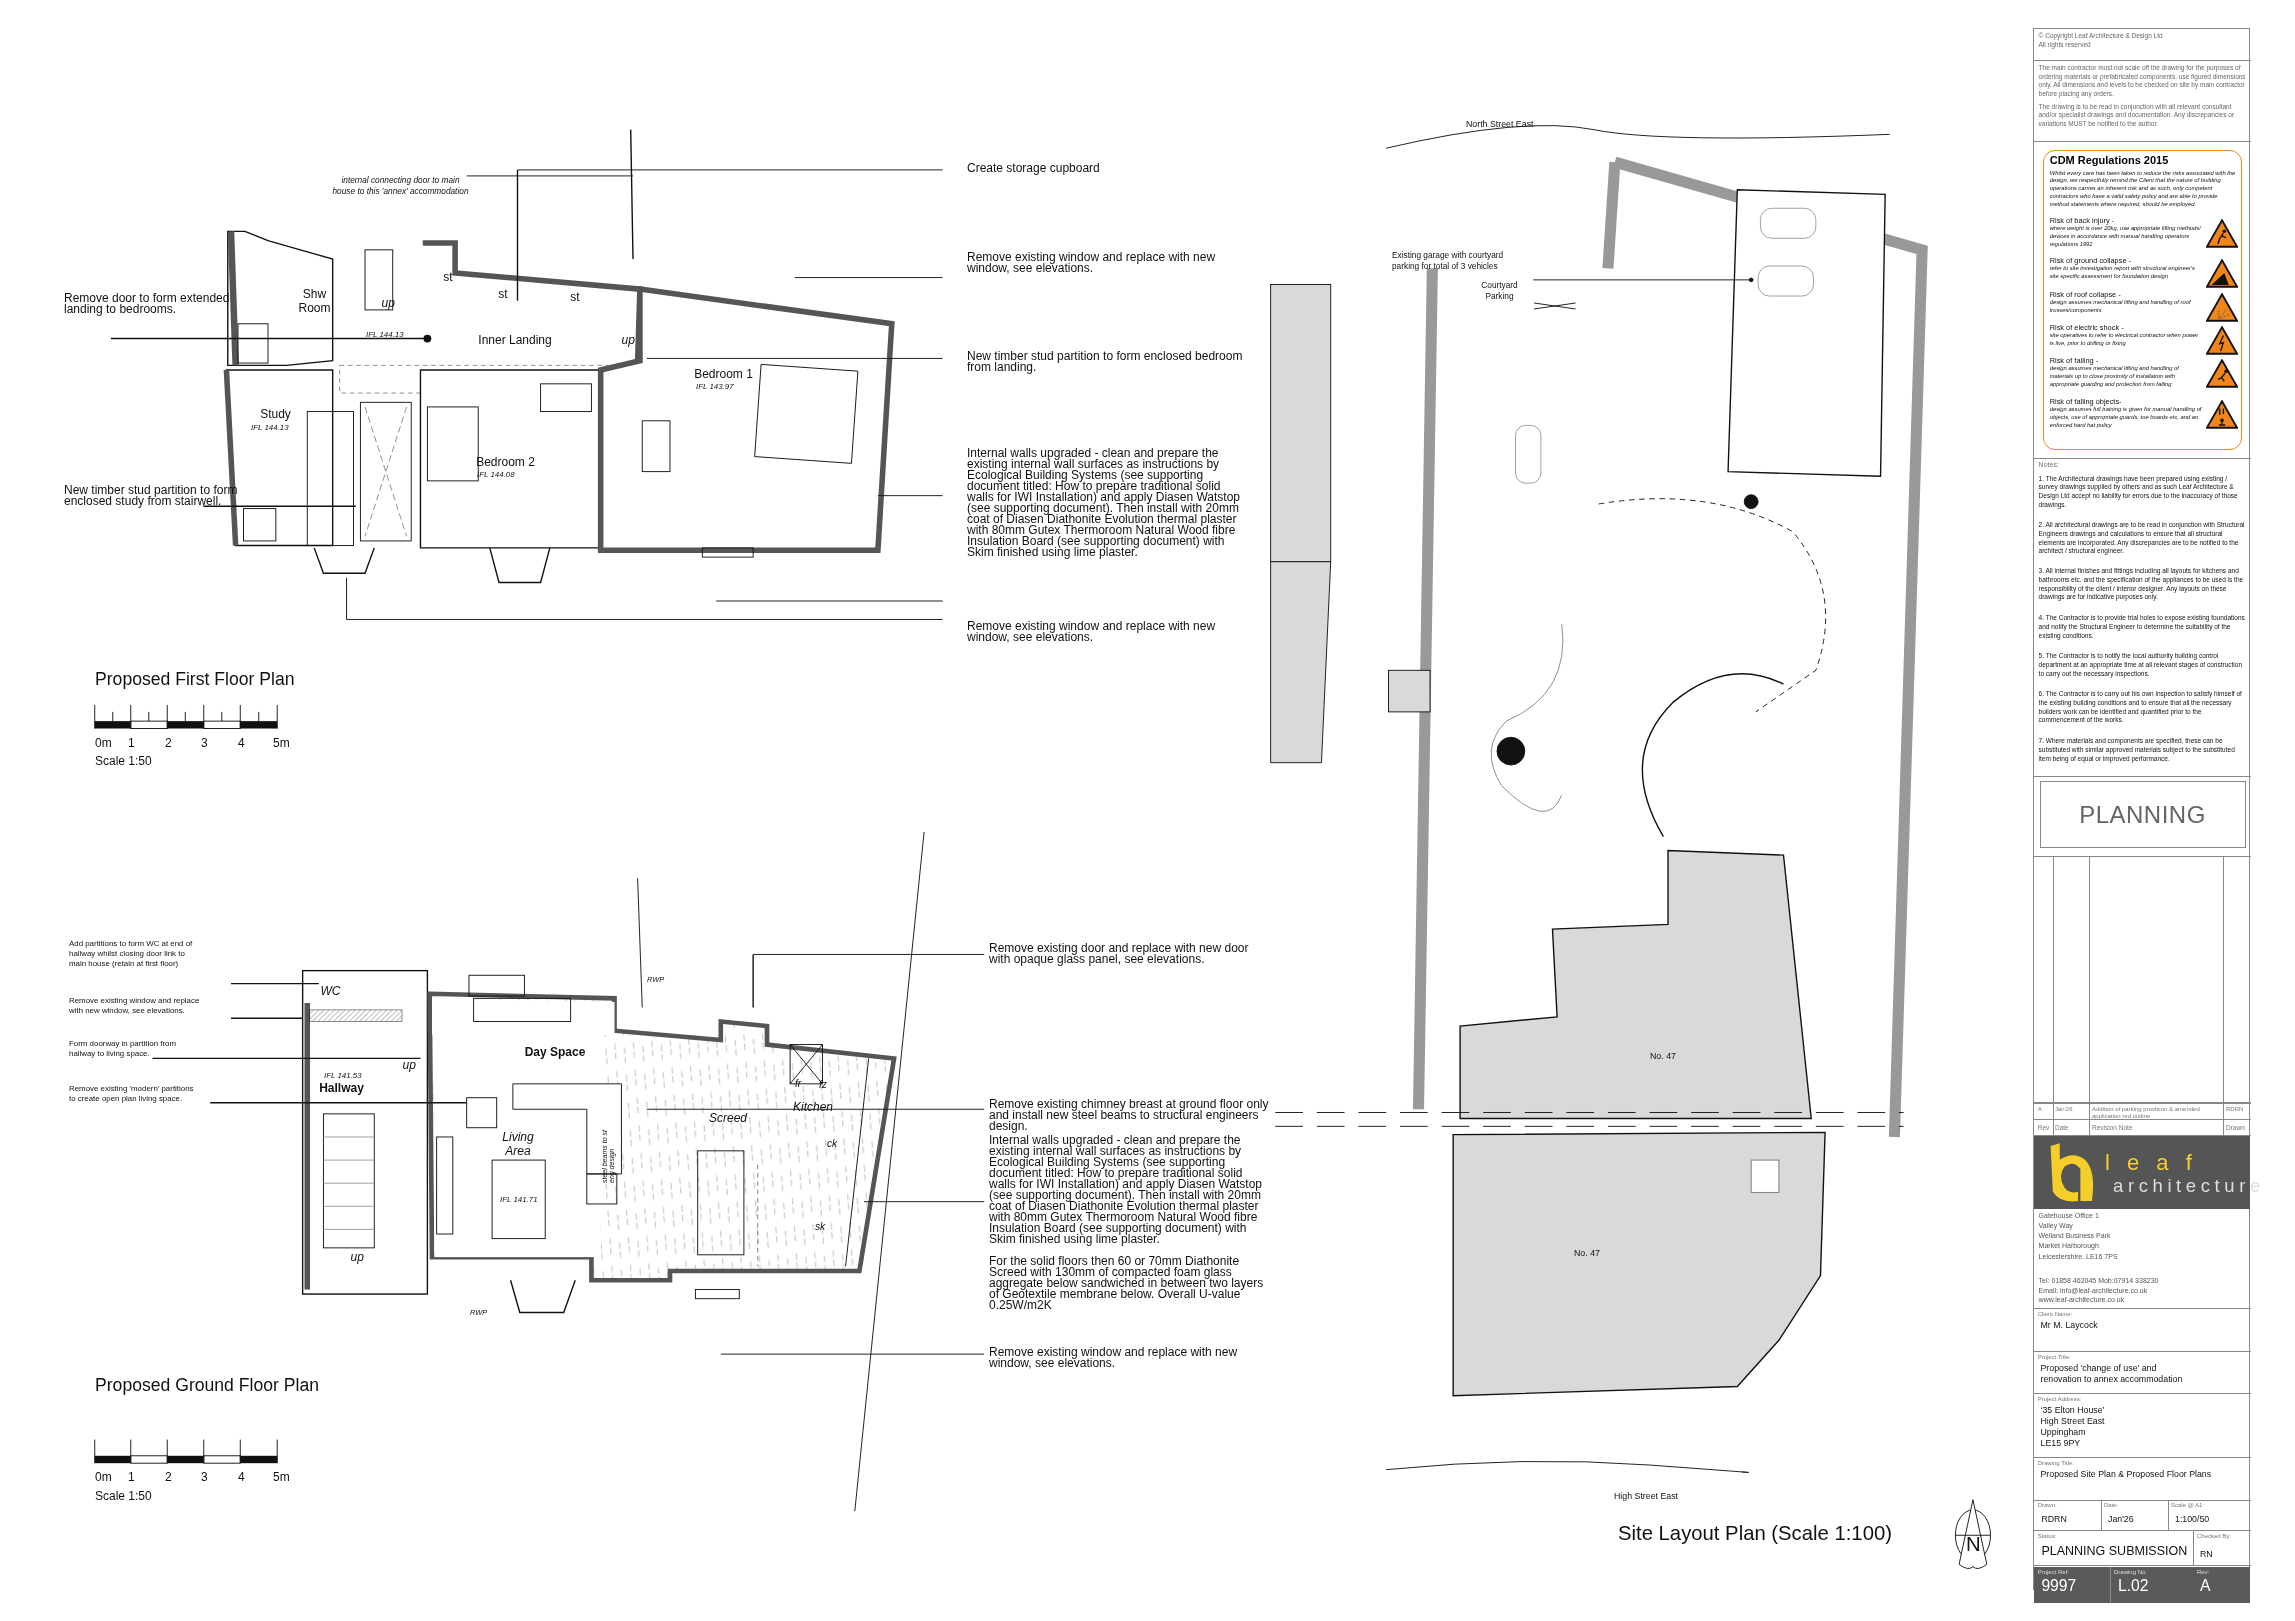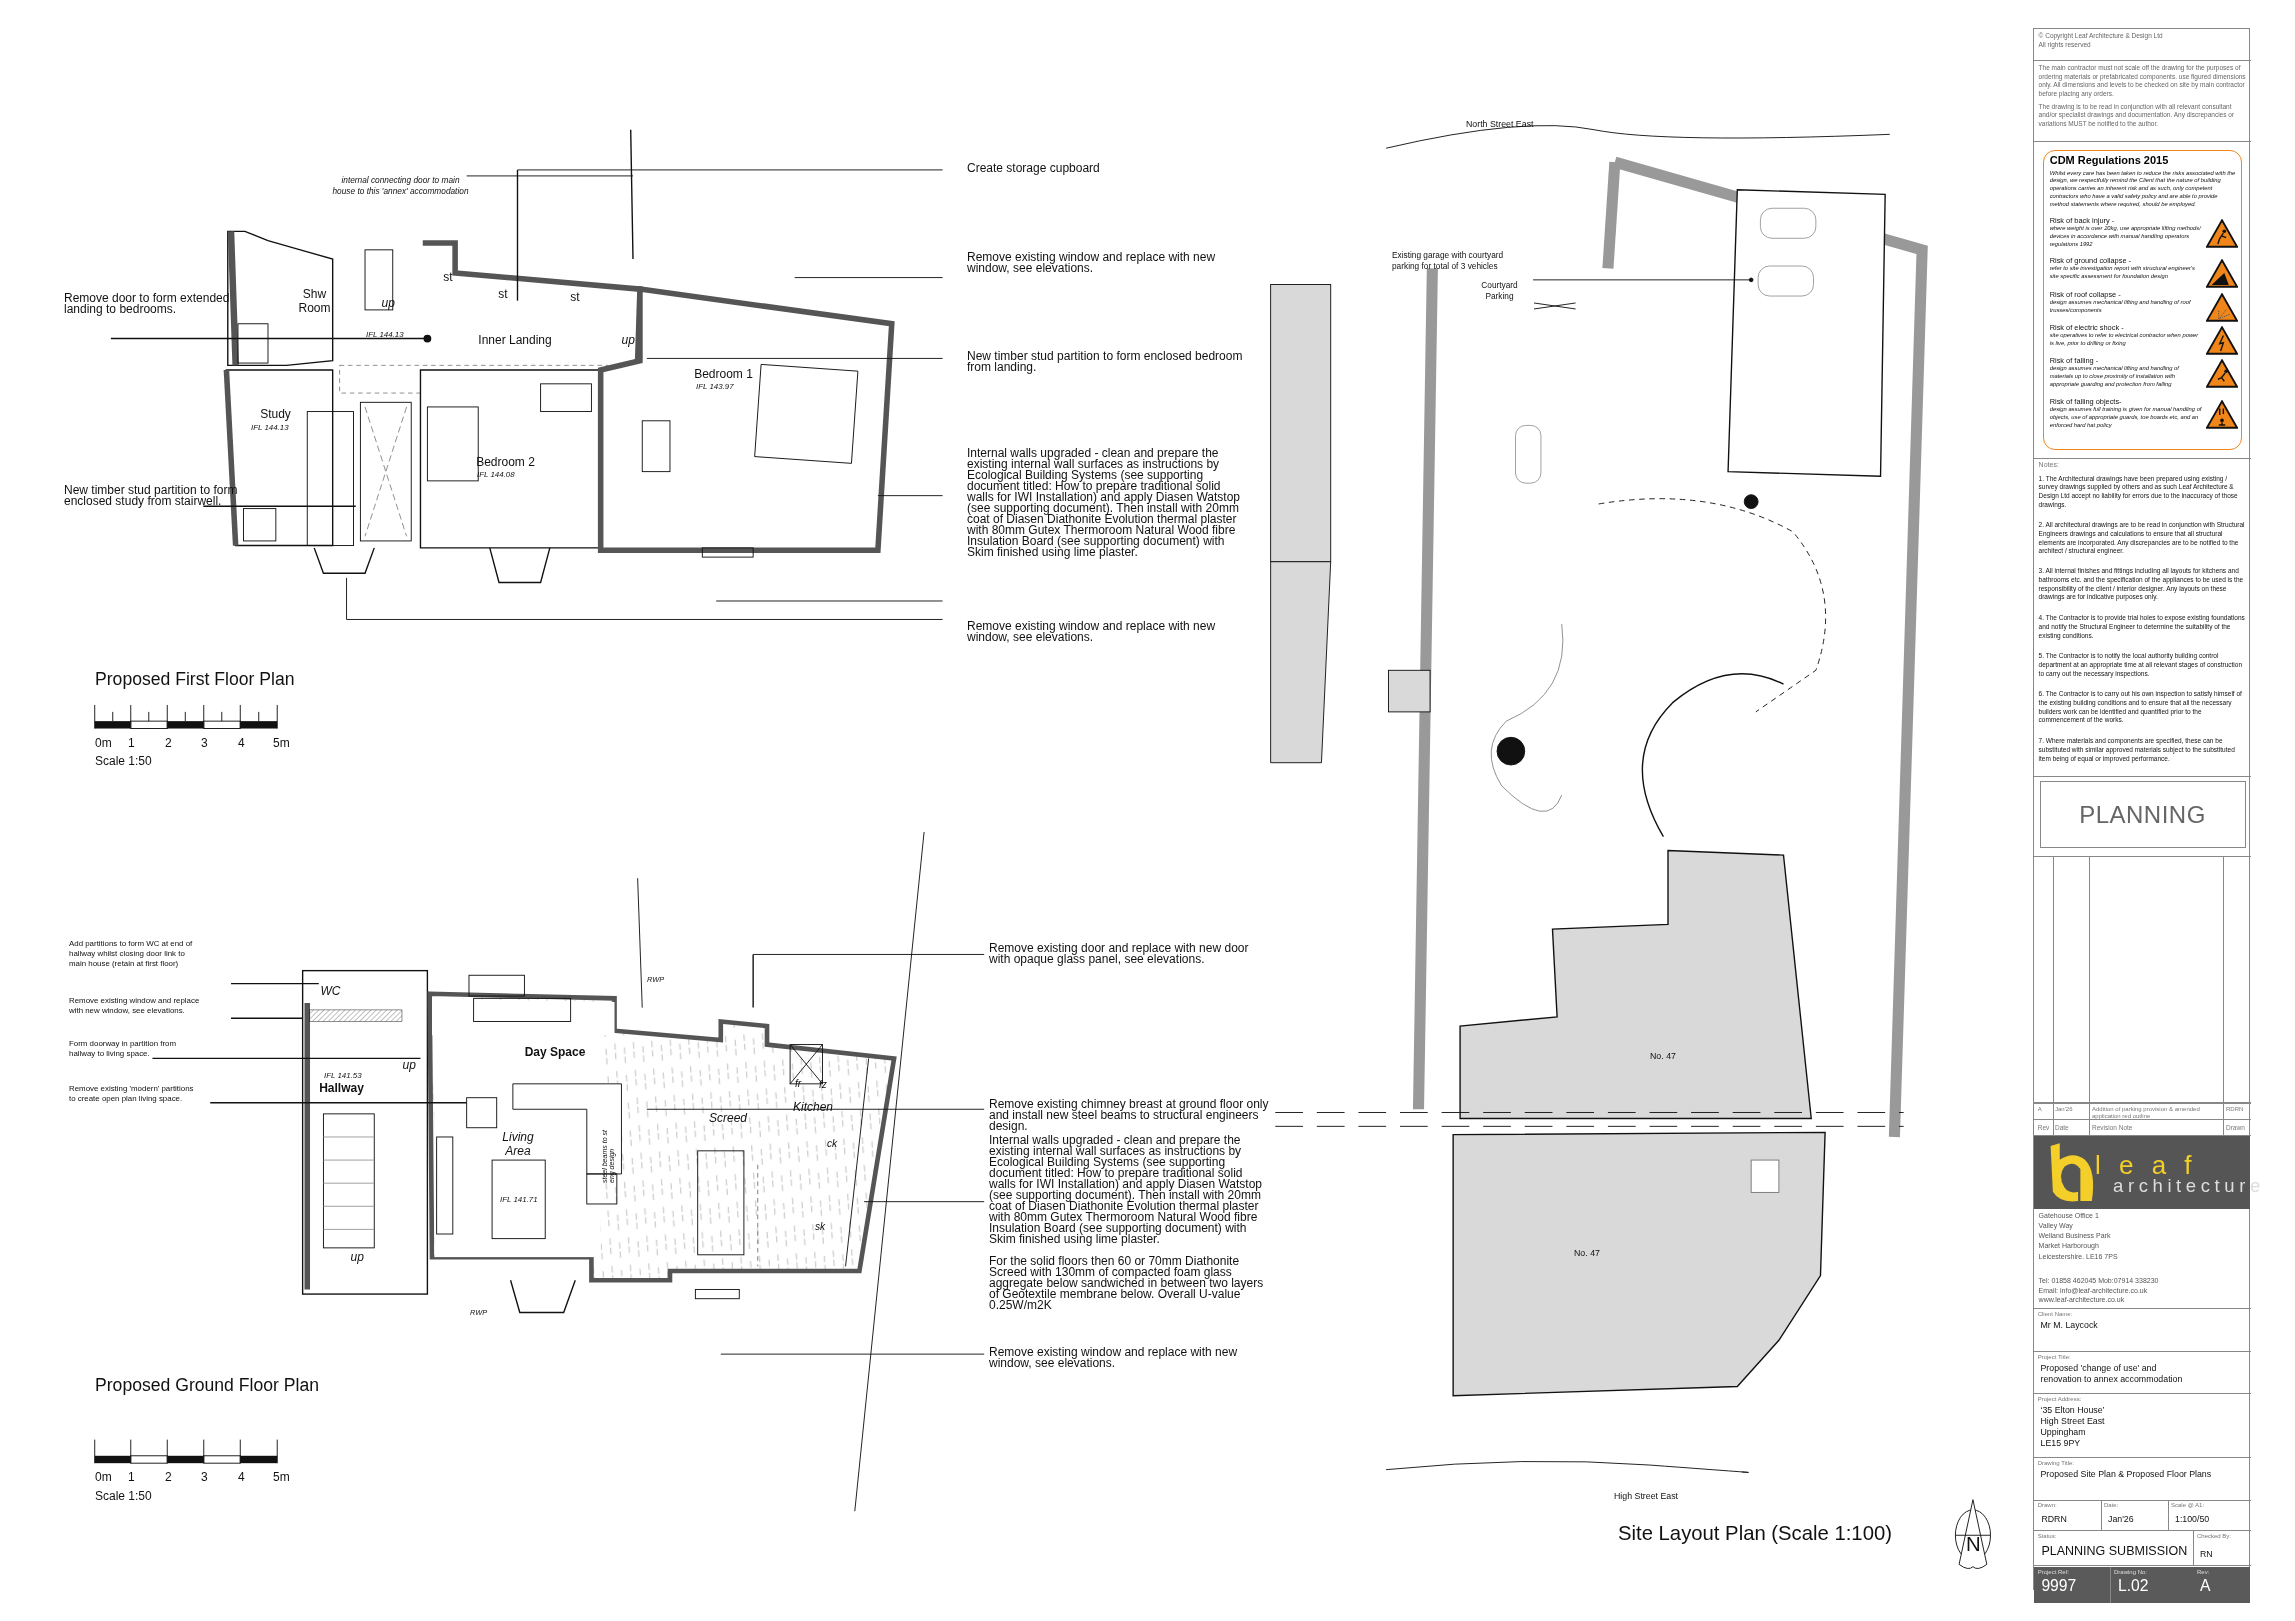--- a/index.html
+++ b/index.html
@@ -464,21 +464,21 @@
     <div class="rev-cell" style="left:192px;top:3.7px;font-size:6.5px;">Drawn</div>
     <div style="position:absolute;left:18.5px;top:0;bottom:0;border-left:0.5px solid #888;"></div>
     <div style="position:absolute;left:55px;top:0;bottom:0;border-left:0.5px solid #888;"></div>
     <div style="position:absolute;left:189px;top:0;bottom:0;border-left:0.5px solid #888;"></div>
   </div>
 
   <div id="logo" style="top:1107px;">
     <svg width="55" height="65" style="position:absolute;left:11.6px;top:4.6px;" viewBox="0 0 120 140">
       <path d="M10,10 L30,4 L30,40 Q60,20 85,40 Q110,65 100,130 L75,130 L75,60 Q60,40 40,55 Q25,75 40,100 Q50,115 70,110 L70,130 Q30,135 15,110 Z" fill="#f4cf2a"></path>
     </svg>
-    <div style="position:absolute;left:61px;top:14px;font-size:26px;color:#f4cf2a;letter-spacing:5.5px;font-weight:300;">l e a f</div>
+    <div style="position:absolute;left:71px;top:14px;font-size:22px;color:#f4cf2a;letter-spacing:5.5px;font-weight:300;">l e a f</div>
     <div style="position:absolute;left:79px;top:39px;font-size:18.5px;color:#ddd;letter-spacing:4.6px;">architecture</div>
   </div>
 
   <div class="tb-sec" style="top:1180px;height:100px;">
     <div class="addr" style="top:1.8px;">Gatehouse Office 1
 Valley Way
 Welland Business Park
 Market Harborough
 Leicestershire. LE16 7PS</div>
     <div class="addr" style="top:67px;line-height:9.7px;">Tel: 01858 462045  Mob:07914 338230

